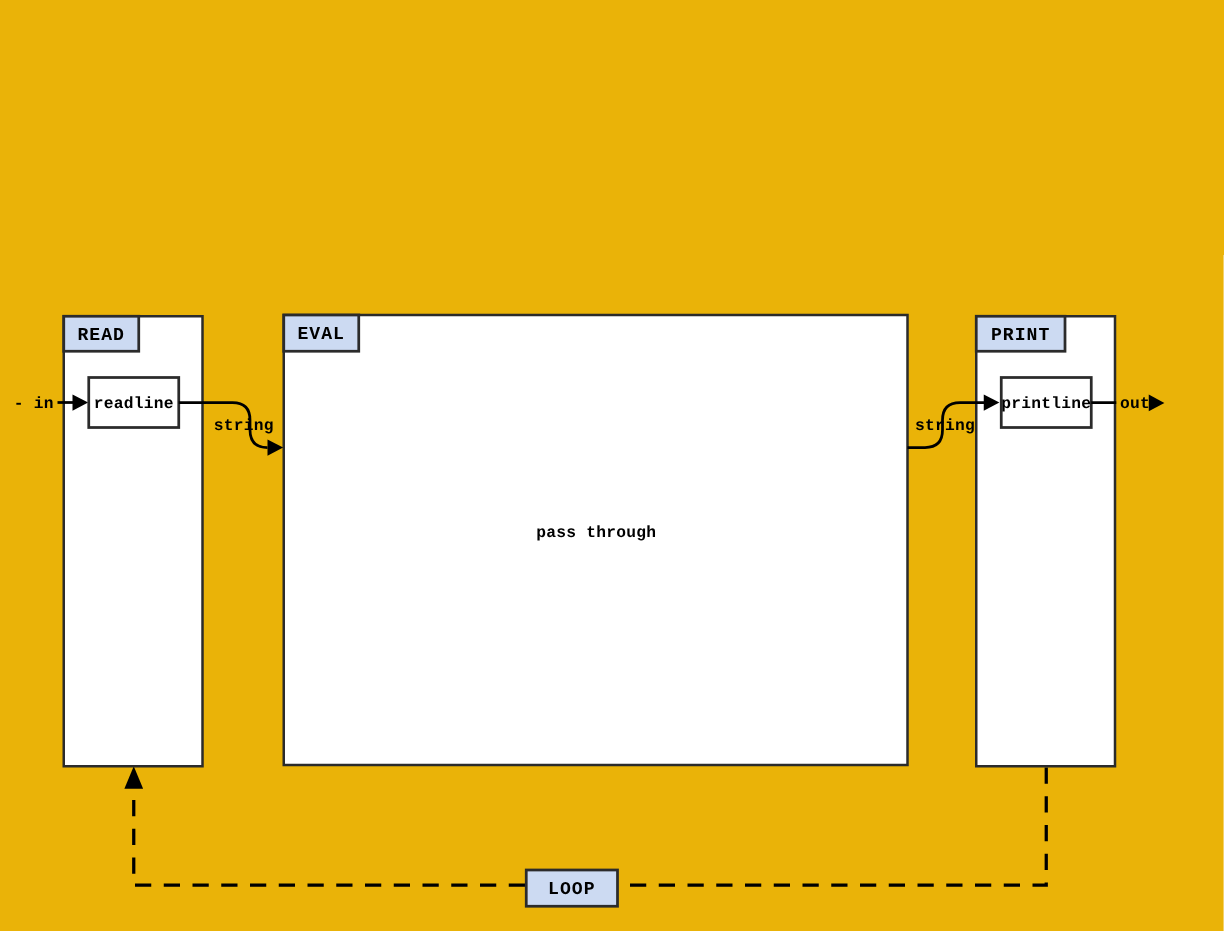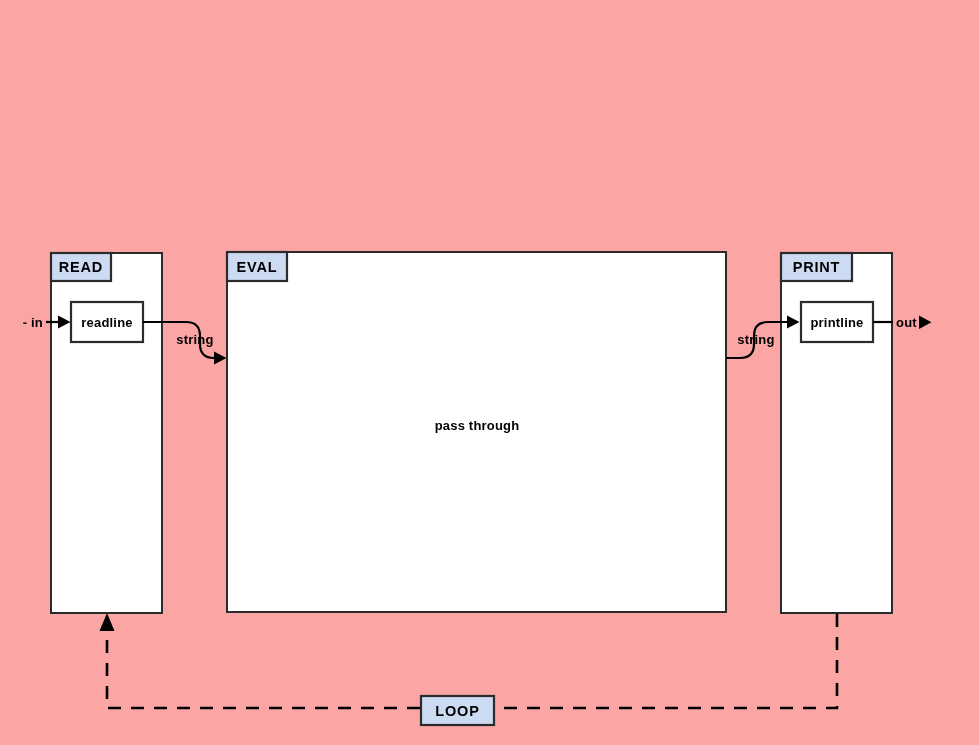--- a/index.html
+++ b/index.html
@@ -4,23 +4,23 @@
 <style>
   html, body {
     margin: 0;
     padding: 0;
     background: #ffffff;
   }
   #canvas {
     position: relative;
     width: 979px;
     height: 745px;
-    background: #fca5a5;
+    background: #eab308;
     overflow: hidden;
-    font-family: Liberation Sans, sans-serif;
+    font-family: Liberation Mono, monospace;
   }
   svg { display: block; }
   .box {
     fill: #ffffff;
     stroke: #2b2b2b;
     stroke-width: 2;
   }
   .tab {
     stroke: #2b2b2b;
     stroke-width: 2.2;

